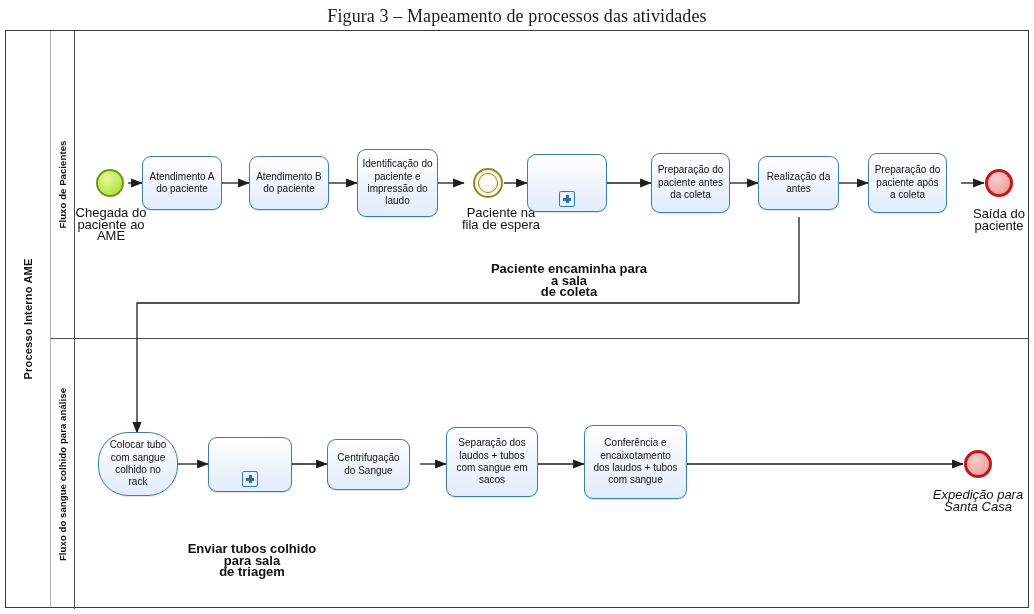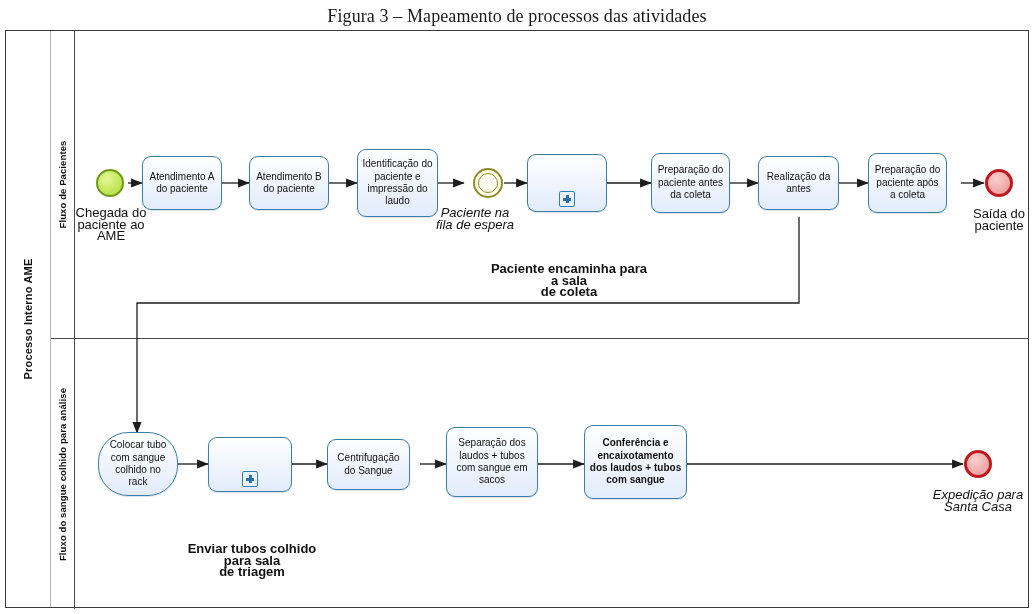--- a/index.html
+++ b/index.html
@@ -156,21 +156,21 @@
 do paciente</div>
 
   <div class="task" style="left: 351px; top: 118px; width: 81px; height: 68px; white-space: pre-line;">Identificação do
 paciente e
 impressão do
 laudo</div>
 
   <div class="event intermediate" style="left:467px;top:137px;">
     <span class="inner-ring"></span>
   </div>
-  <div class="caption" style="left: 423px; top: 176px; width: 92px; white-space: pre-line; font-style: italic;">Paciente na
+  <div class="caption" style="left: 449px; top: 176px; width: 92px; white-space: pre-line;">Paciente na
 fila de espera</div>
 
   <div class="task sub" style="left:521px;top:123px;width:80px;height:58px;">
     <span class="plus-marker"></span>
   </div>
   <div class="caption bold" style="left: 483px; top: 188px; width: 160px; white-space: pre-line;">Paciente encaminha para a sala
 de coleta</div>
 
   <div class="task" style="left: 645px; top: 122px; width: 79px; height: 60px; white-space: pre-line;">Preparação do
 paciente antes
@@ -199,21 +199,21 @@
 de triagem</div>
 
   <div class="task" style="left: 440px; top: 396px; width: 92px; height: 70px; white-space: pre-line;">Separação dos
 laudos + tubos
 com sangue em
 sacos</div>
 
   <div class="task" style="left: 321px; top: 408px; width: 83px; height: 51px; white-space: pre-line;">Centrifugação
 do Sangue</div>
 
-  <div class="task" style="left: 578px; top: 394px; width: 103px; height: 74px; white-space: pre-line; font-weight: bold;">Conferência e
+  <div class="task" style="left: 578px; top: 394px; width: 103px; height: 74px; white-space: pre-line;">Conferência e
 encaixotamento
 dos laudos + tubos
 com sangue</div>
 
   <div class="event end" style="left:958px;top:419px;"></div>
   <div class="caption" style="left: 922px; top: 458px; width: 100px; white-space: pre-line; font-style: italic;">Expedição para
 Santa Casa</div>
 
 </div>
 

